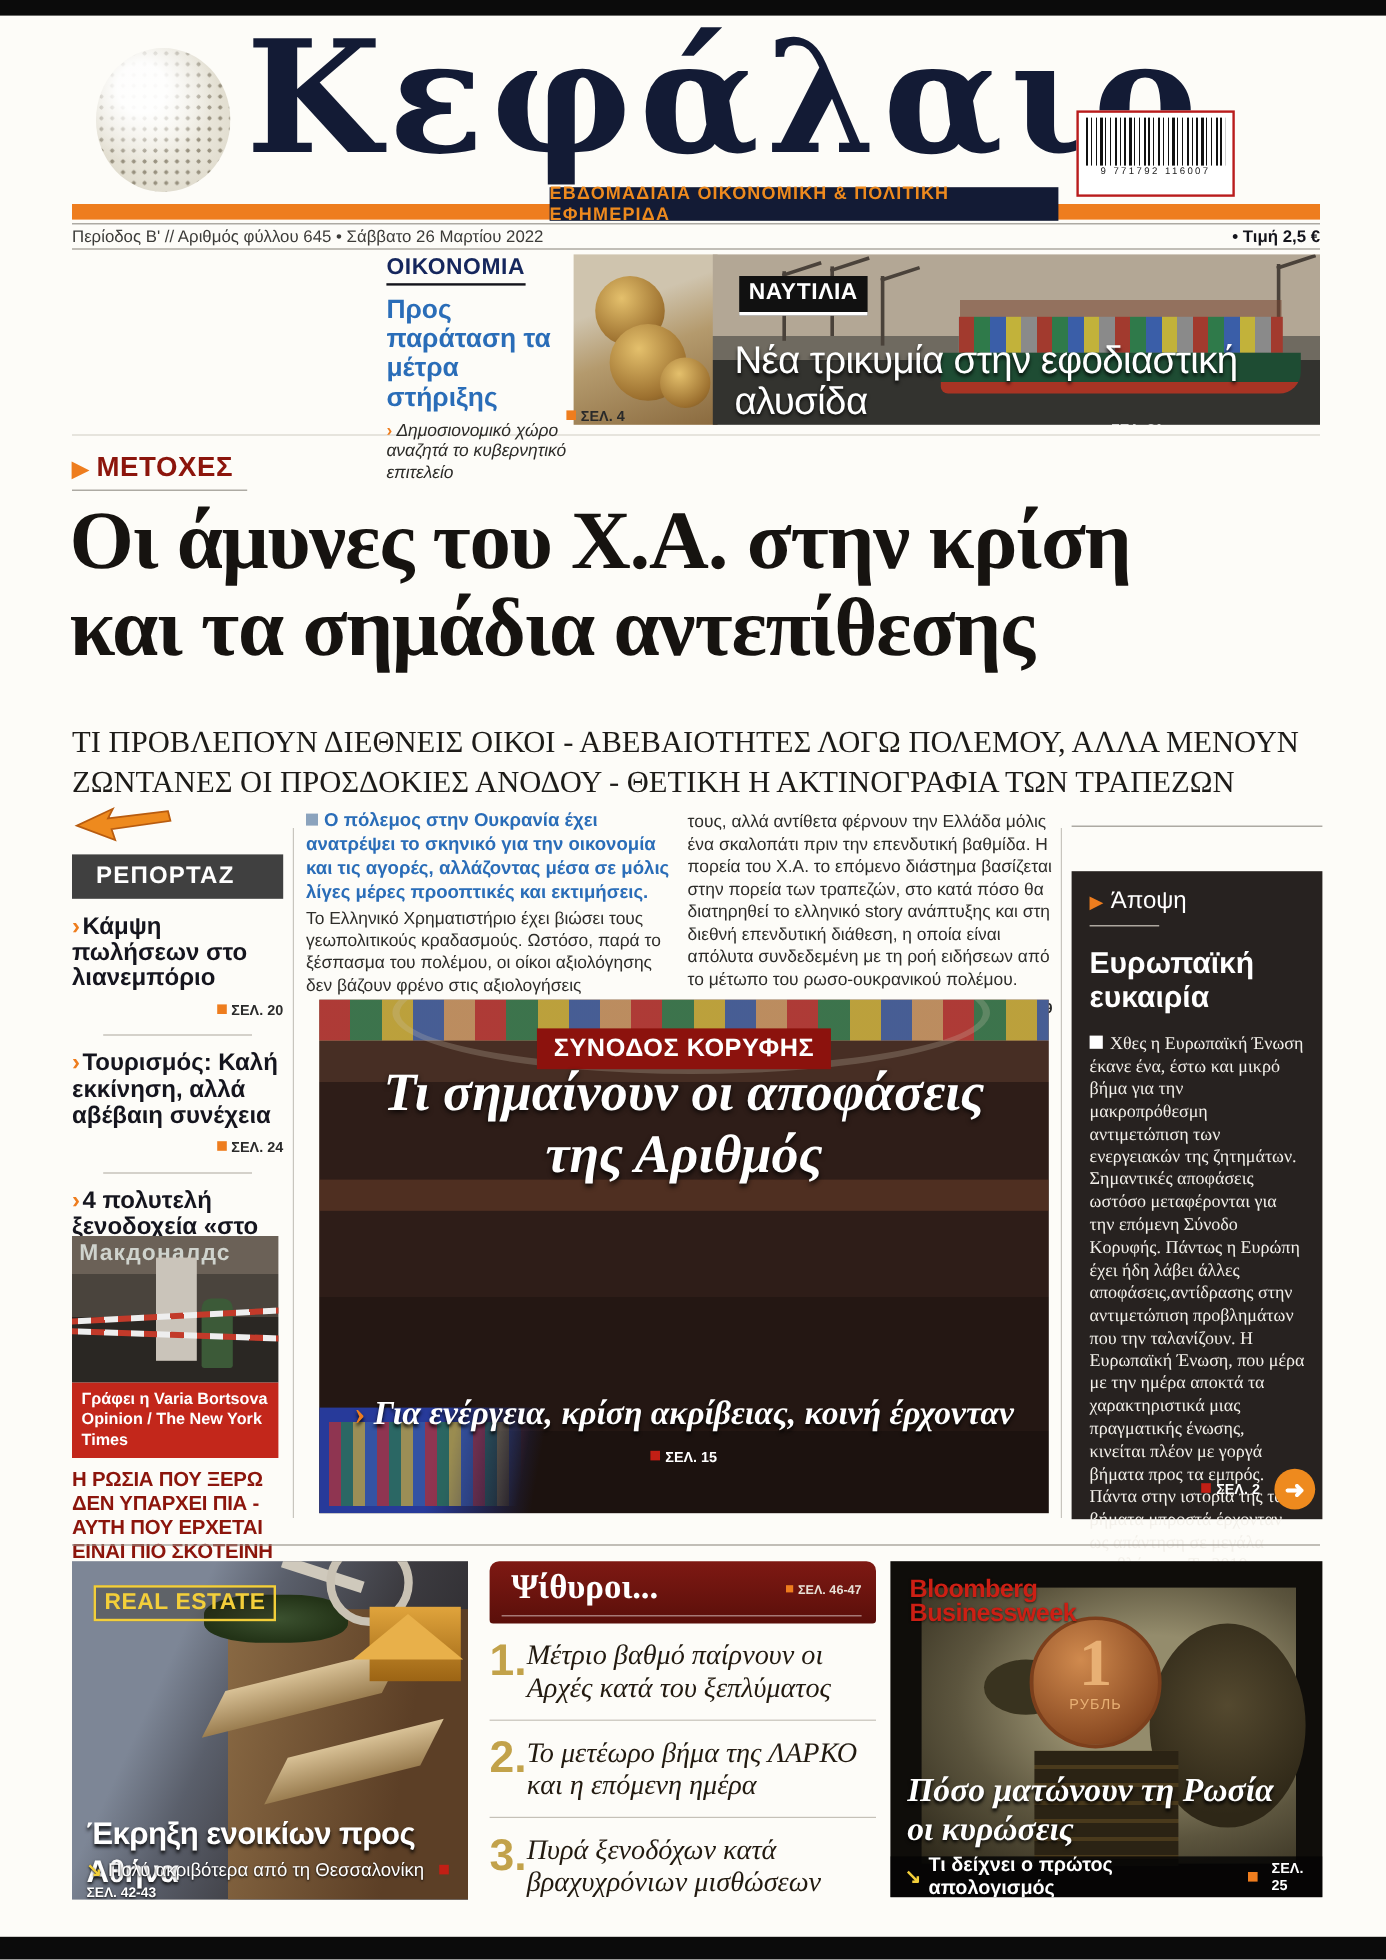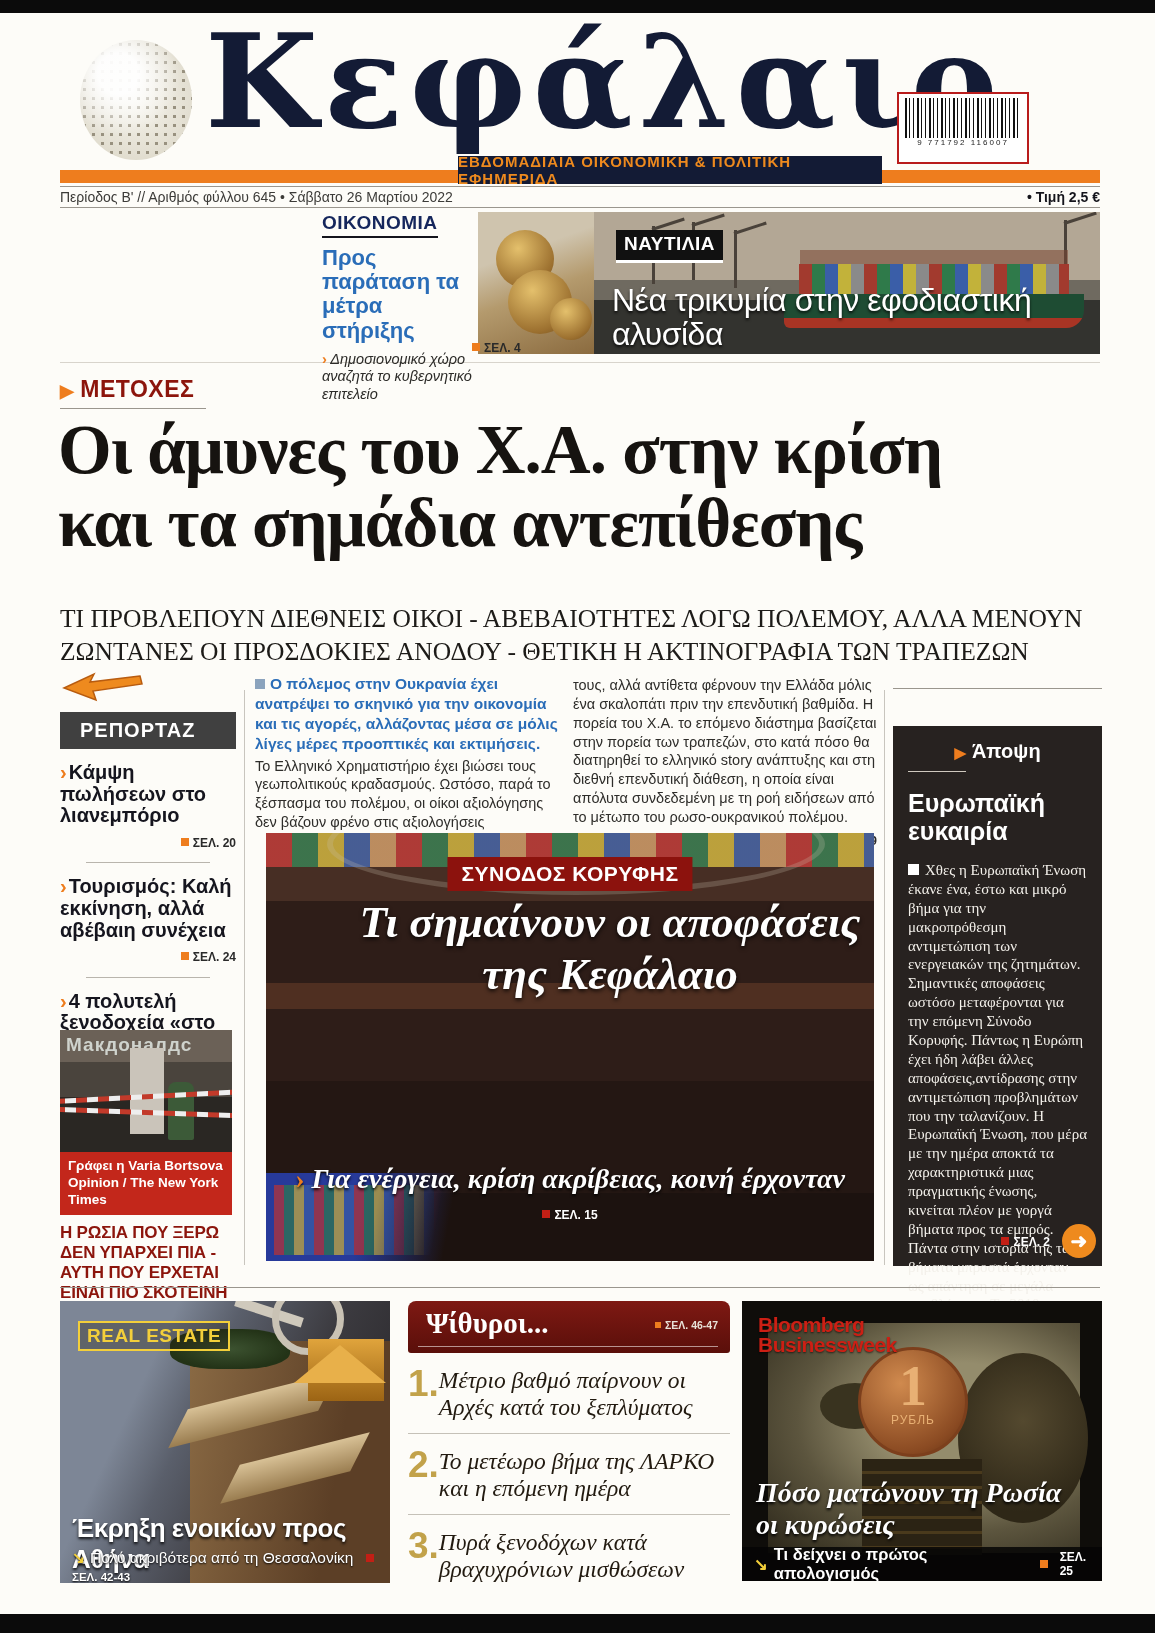--- a/index.html
+++ b/index.html
@@ -110,32 +110,32 @@
     repeating-linear-gradient(90deg,#b33 0 26px,#2d7a4e 26px 52px,#ccb23a 52px 78px,#3a5ea8 78px 104px,#c96 104px 130px);}
   .summit-ring{position:absolute;left:10%;top:-40px;width:80%;height:90px;border:6px solid rgba(200,190,170,.25);border-radius:50%;}
   .summit-desk{position:absolute;left:0;top:150px;width:100%;height:26px;background:rgba(120,70,45,.45);}
   .summit-carpet{position:absolute;left:0;top:340px;width:240px;height:88px;background:
     linear-gradient(100deg,#273a9a 0 40%,rgba(39,58,154,0) 75%);}
   .summit-dots{position:absolute;left:8px;top:352px;width:200px;height:70px;opacity:.7;background:
     repeating-linear-gradient(90deg,#b33 0 10px,#2d7a4e 10px 20px,#ccb23a 20px 30px,#3a5ea8 30px 40px);
     -webkit-mask-image:linear-gradient(100deg,#000 0 50%,transparent 80%);mask-image:linear-gradient(100deg,#000 0 50%,transparent 80%);}
   .summit-chip{position:absolute;left:50%;top:24px;transform:translateX(-50%);background:#8c120d;color:#fff;
     font-weight:bold;font-size:21px;letter-spacing:.5px;padding:5px 14px;}
-  .summit-head{position:absolute;left:0;top:64px;width:100%;text-align:center;color:#fff;
+  .summit-head{position:absolute;left:0;top:52px;width:100%;text-align:center;color:#fff;
     font-family:"Liberation Serif",serif;font-style:italic;font-weight:bold;font-size:45px;line-height:1.15;
-    text-shadow:0 2px 4px rgba(0,0,0,.85);margin-left:40px;}
+    text-shadow:0 2px 4px rgba(0,0,0,.85);}
   .summit-deck{position:absolute;left:0;top:330px;width:100%;text-align:center;color:#fff;
     font-family:"Liberation Serif",serif;font-style:italic;font-weight:bold;font-size:28px;text-shadow:0 2px 3px rgba(0,0,0,.9);}
   .summit-deck .gt{color:#ee7d1e;font-style:normal;}
   .summit-pg{position:absolute;left:0;top:372px;width:100%;text-align:center;}
 
   .op-rule{left:893px;top:688px;width:209px;}
   .opinion{left:893px;top:726px;width:209px;height:540px;background:#272220;color:#f3f0ea;
     padding:14px 15px;box-sizing:border-box;}
-  .op-head{font-weight:bold;font-size:20px;color:#fff;text-align:center;}
+  .op-head{font-weight:normal;font-size:20px;color:#fff;}
   .op-head .tri{color:#ee7d1e;font-size:15px;margin-right:6px;}
   .op-underline{width:58px;height:1px;background:#cfc9bf;margin:8px 0 18px;}
   .op-title{font-weight:bold;font-size:25px;line-height:1.1;color:#fff;}
   .op-body{margin-top:16px;font-family:"Liberation Serif",serif;font-size:15px;line-height:1.26;}
   .op-body .wsq{display:inline-block;width:11px;height:11px;background:#fff;margin-right:6px;}
   .op-pg{position:absolute;right:52px;bottom:16px;}
   .circle-arrow{position:absolute;right:6px;bottom:8px;width:34px;height:34px;border-radius:50%;
     background:#ee8a1e;color:#fff;font-size:20px;font-weight:bold;display:flex;align-items:center;justify-content:center;}
 
   
@@ -313,21 +313,21 @@
 
   <div class="abs summit">
     <div class="summit-flags"></div>
     <div class="summit-ring"></div>
     <div class="summit-desk"></div>
     <div class="summit-carpet"></div>
     <div class="summit-dots"></div>
     <div class="summit-chip">ΣΥΝΟΔΟΣ ΚΟΡΥΦΗΣ</div>
     <div class="summit-head">
       <div>Τι σημαίνουν οι αποφάσεις</div>
-      <div>της Κεφάλαιο</div>
+      <div>της Αριθμός</div>
     </div>
     <div class="summit-deck"><span class="gt">› </span><span>Για ενέργεια, κρίση ακρίβειας, κοινή έρχονταν</span></div>
     <div class="summit-pg"><span class="sq rd"></span><span class="pg w">ΣΕΛ. 15</span></div>
   </div>
 
   <div class="abs rule op-rule"></div>
   <div class="abs opinion">
     <div class="op-head"><span class="tri">▶</span><span>Άποψη</span></div>
     <div class="op-underline"></div>
     <div class="op-title">Ευρωπαϊκή ευκαιρία</div>

